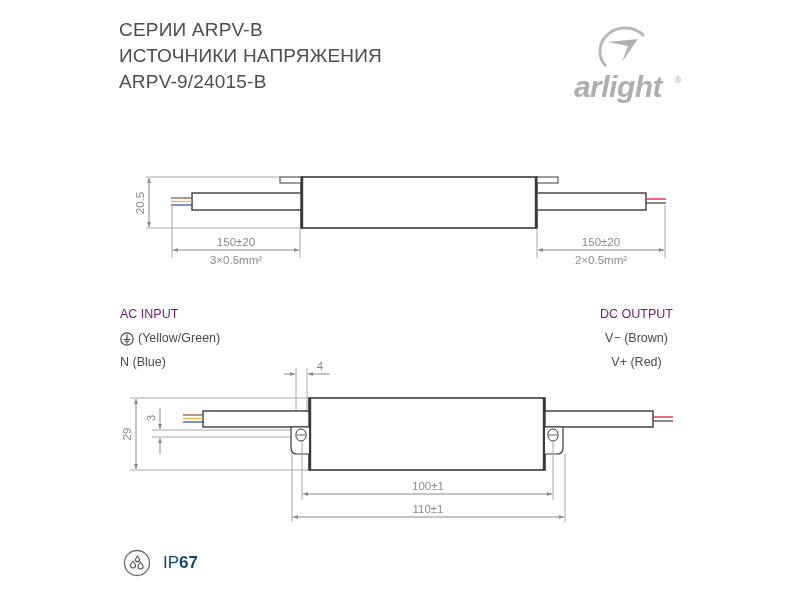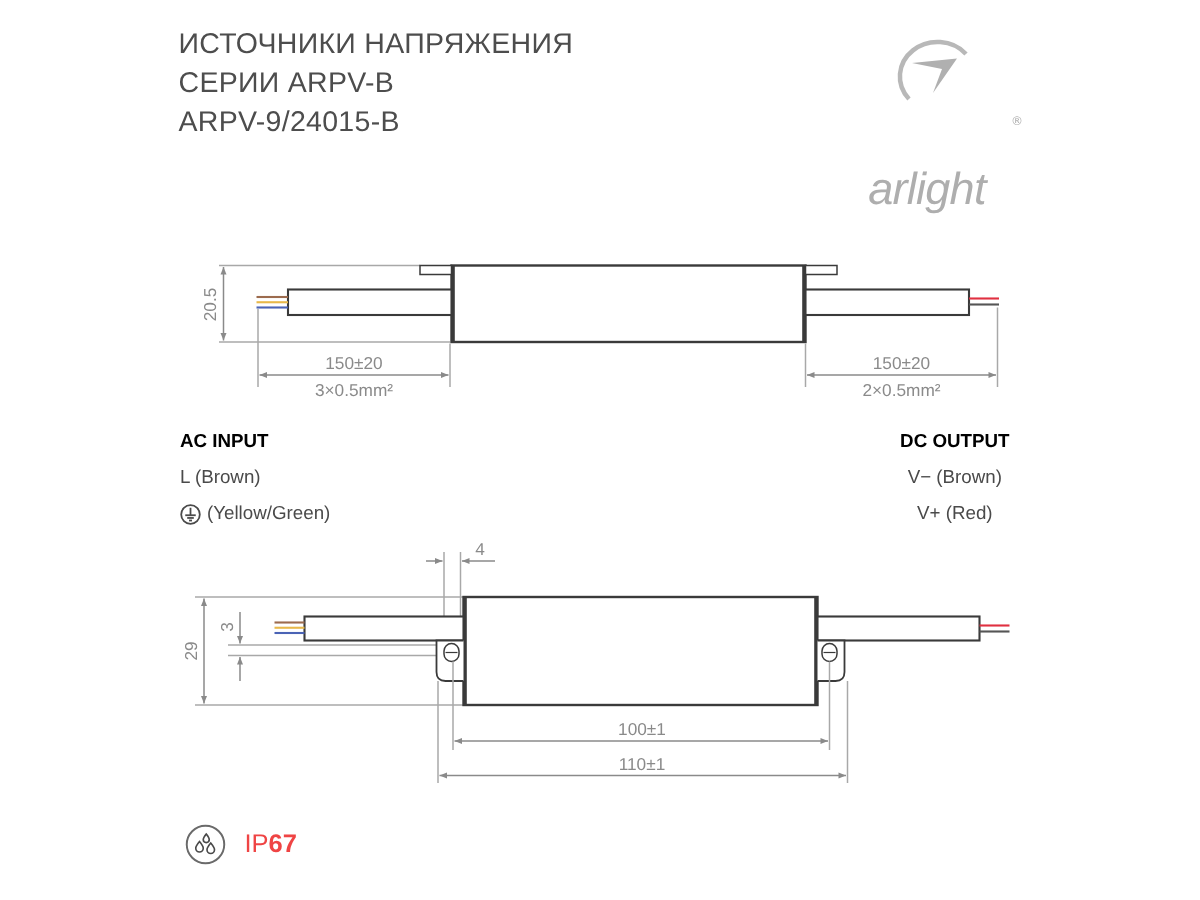--- a/index.html
+++ b/index.html
@@ -1,39 +1,39 @@
 <!DOCTYPE html>
 <html><head>
   <meta charset="utf-8">
   <style>
     html, body { margin: 0; padding: 0; background: #ffffff; }
     body { width: 800px; height: 600px; position: relative; overflow: hidden; font-family: "DejaVu Sans", "Liberation Sans", sans-serif; color: #4a4a4a; }
     .title-block { position: absolute; left: 119px; top: 17px; }
     .title-line { font-size: 19px; line-height: 26px; color: #4d4d4d; letter-spacing: 0.2px; font-family: "Liberation Sans", sans-serif; }
     .logo { position: absolute; left: 548px; top: 22px; width: 140px; height: 80px; }
-    .logo-text { position: absolute; left: 0; top: 48px; width: 140px; text-align: center; font-size: 30px; font-weight: normal; font-style: italic; color: #aeaeae; font-family: "Liberation Sans", sans-serif; letter-spacing: -0.5px; margin-top: 40px; }
+    .logo-text { position: absolute; left: 0; top: 48px; width: 140px; text-align: center; font-size: 30px; font-weight: bold; font-style: italic; color: #aeaeae; font-family: "Liberation Sans", sans-serif; letter-spacing: -0.5px; }
     .logo-reg { position: absolute; right: 6px; top: 54px; font-size: 8px; color: #aeaeae; }
     .legend { position: absolute; font-size: 12.5px; line-height: 24px; color: #4a4a4a; font-family: "Liberation Sans", sans-serif; }
     .legend.left { left: 120px; top: 282px; }
     .legend.right { right: 127px; top: 282px; text-align: center; }
-    .legend .head { font-weight: bold; color: #000000; }
+    .legend .head { font-weight: normal; color: #701a75; margin-top: 20px; }
     .ground { display: inline-block; vertical-align: middle; width: 14px; height: 14px; margin-right: 4px; }
     .ip-badge { position: absolute; left: 123px; top: 549px; display: flex; align-items: center; }
     .ip-circle { width: 28px; height: 28px; }
-    .ip-text { margin-left: 12px; font-size: 17px; color: #ef4444; font-family: "Liberation Sans", sans-serif; }
+    .ip-text { margin-left: 12px; font-size: 17px; color: #0c4a6e; font-family: "Liberation Sans", sans-serif; }
     .ip-text b { font-weight: bold; }
     svg.drawing { position: absolute; left: 0; top: 0; }
     .dimtxt { font-family: "Liberation Sans", sans-serif; font-size: 11.5px; fill: #8a8a8a; }
   </style>
 </head>
 <body>
 
 <div class="title-block">
+  <div class="title-line">СЕРИИ ARPV-B</div>
   <div class="title-line">ИСТОЧНИКИ НАПРЯЖЕНИЯ</div>
-  <div class="title-line">СЕРИИ ARPV-B</div>
   <div class="title-line">ARPV-9/24015-B</div>
 </div>
 
 <div class="logo">
   <svg width="140" height="50" viewBox="0 0 140 50">
     <path d="M58 44 A24 22 0 1 1 96 14" fill="none" stroke="#b8b8b8" stroke-width="3"></path>
     <path d="M60 20 L90 17 L74 40 L80 24 Z" fill="#b0b0b0"></path>
   </svg>
   <div class="logo-text">arlight</div>
   <div class="logo-reg">®</div>
@@ -130,30 +130,30 @@
     <line x1="303" y1="494" x2="552" y2="494" stroke="#8a8a8a" stroke-width="1" marker-start="url(#arr)" marker-end="url(#arr)"></line>
     <text class="dimtxt" x="428" y="490" text-anchor="middle">100±1</text>
 
     <line x1="293" y1="517" x2="564" y2="517" stroke="#8a8a8a" stroke-width="1" marker-start="url(#arr)" marker-end="url(#arr)"></line>
     <text class="dimtxt" x="428" y="513" text-anchor="middle">110±1</text>
   </g>
 </svg>
 
 <div class="legend left">
   <div class="head">AC INPUT</div>
-  <div>L (Brown)</div>
   <div>
     <svg class="ground" viewBox="0 0 14 14">
       <circle cx="7" cy="7" r="6.2" fill="none" stroke="#4a4a4a" stroke-width="1.2"></circle>
       <line x1="7" y1="2.5" x2="7" y2="7.5" stroke="#4a4a4a" stroke-width="1.2"></line>
       <line x1="3.5" y1="7.5" x2="10.5" y2="7.5" stroke="#4a4a4a" stroke-width="1.2"></line>
       <line x1="4.8" y1="9.3" x2="9.2" y2="9.3" stroke="#4a4a4a" stroke-width="1.2"></line>
       <line x1="6" y1="11" x2="8" y2="11" stroke="#4a4a4a" stroke-width="1.2"></line>
     </svg><span>(Yellow/Green)</span>
   </div>
+  <div>N (Blue)</div>
 </div>
 
 <div class="legend right">
   <div class="head">DC OUTPUT</div>
   <div>V− (Brown)</div>
   <div>V+ (Red)</div>
 </div>
 
 <div class="ip-badge">
   <svg class="ip-circle" viewBox="0 0 28 28">

